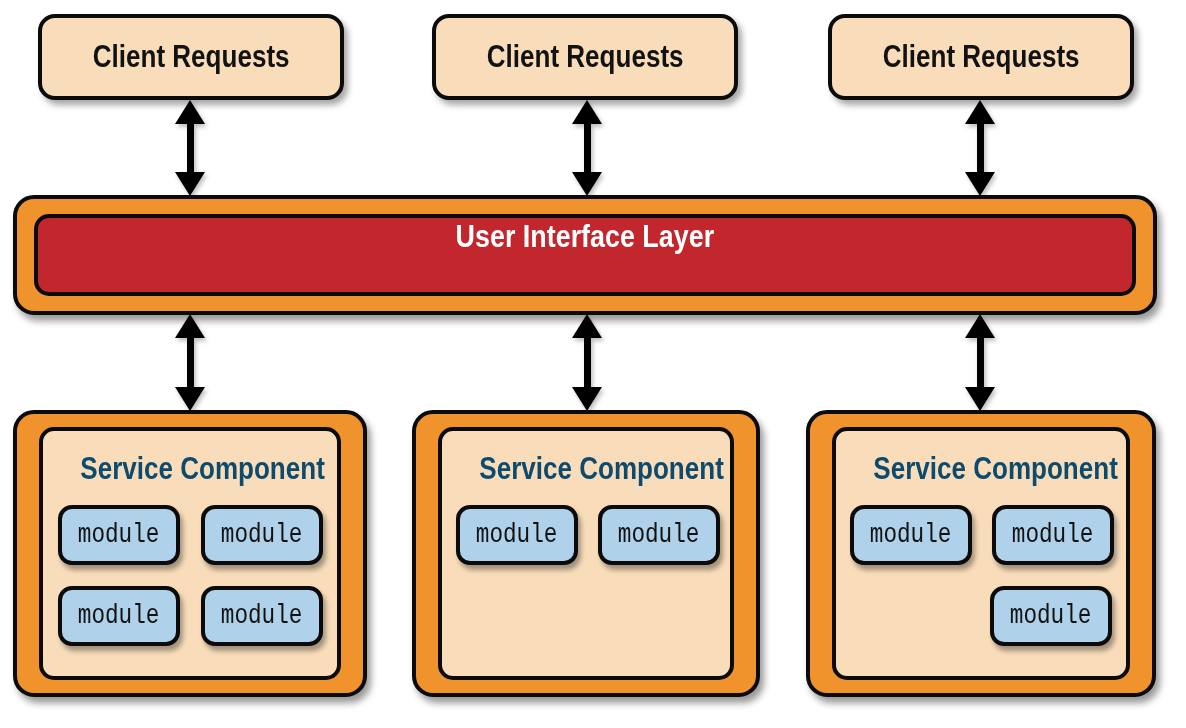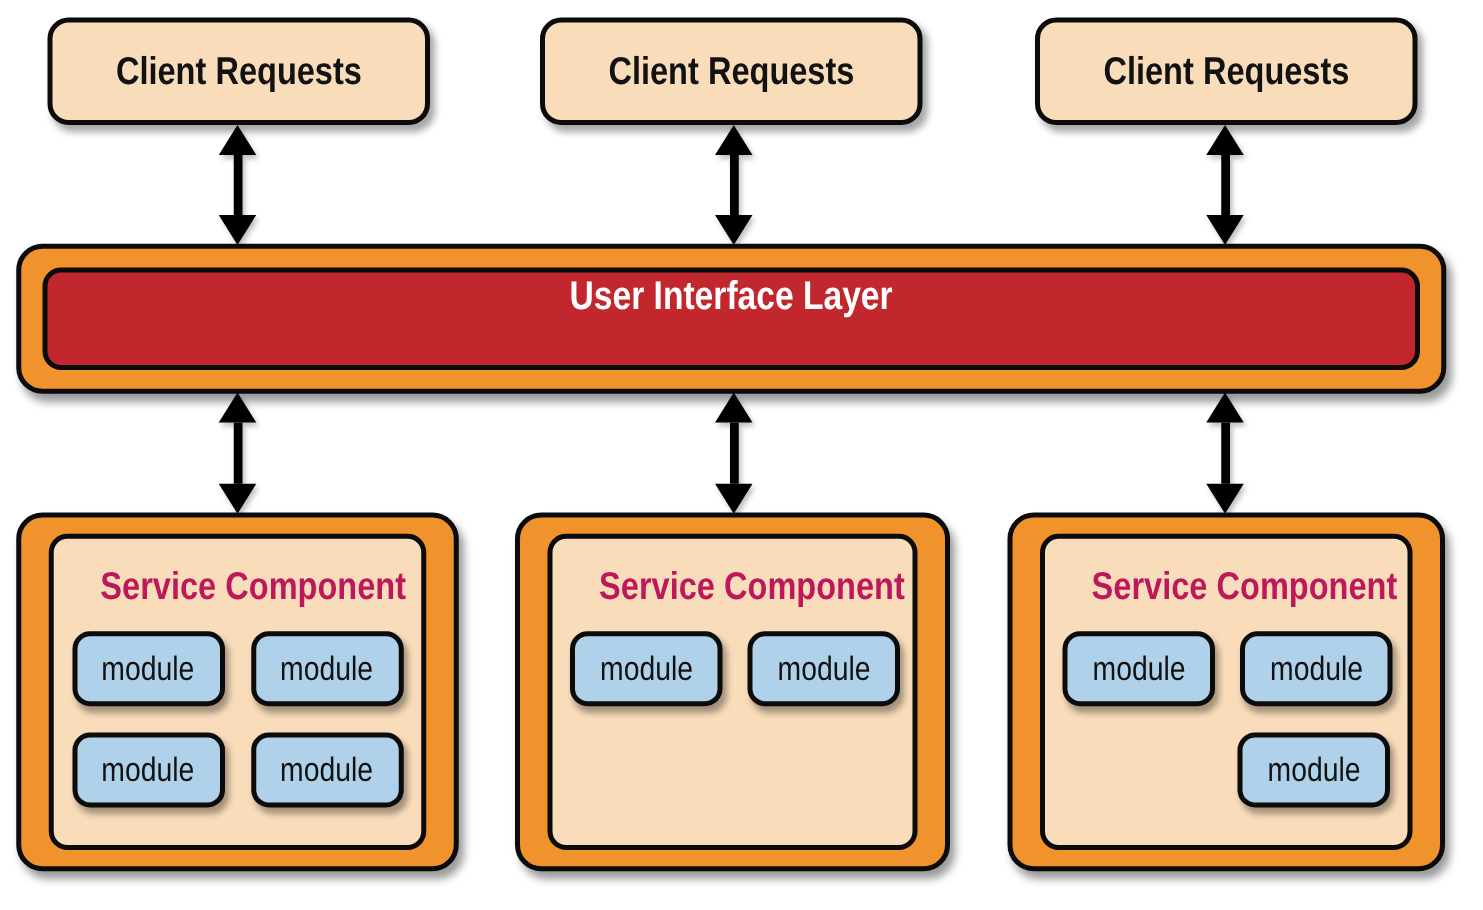--- a/index.html
+++ b/index.html
@@ -119,34 +119,35 @@
     border: 4px solid var(--border, #0b0b0b);
     border-radius: 15px;
     background: var(--tan, #f9ddbb);
     padding: 12px 14px;
     display: flex;
     flex-direction: column;
   }
   .service-title {
     text-align: center;
     font-size: 31px;
-    color: #be185d;
+    color: #0c4a6e;
     margin-top: 8px;
   }
   .module-rows {
     margin-top: 18px;
     display: flex;
     flex-direction: column;
     gap: 21px;
   }
   .module-row {
     display: grid;
     grid-template-columns: 1fr 1fr;
     gap: 20px;
     justify-items: center;
+    font-family: Liberation Mono, monospace;
   }
   .module {
     box-sizing: border-box;
     width: 122px;
     height: 60px;
     background: var(--blue, #afd2ea);
     border: 4px solid var(--border, #0b0b0b);
     border-radius: 14px;
     box-shadow: 3px 5px 5px rgba(0,0,0,0.35);
     display: flex;

